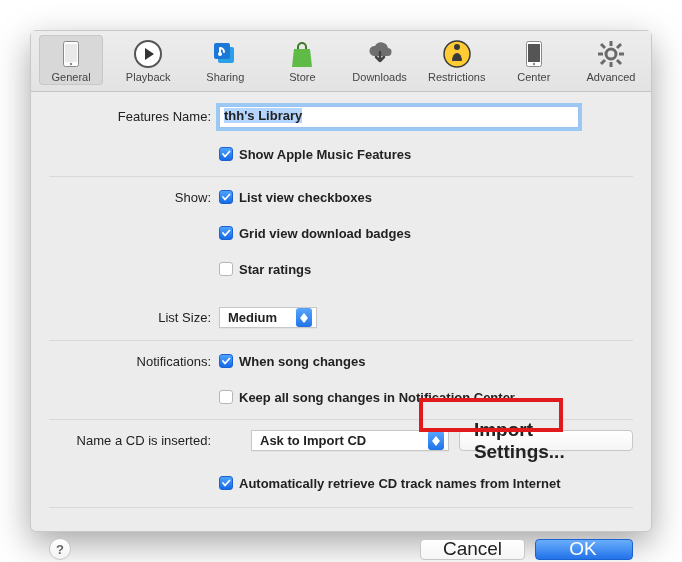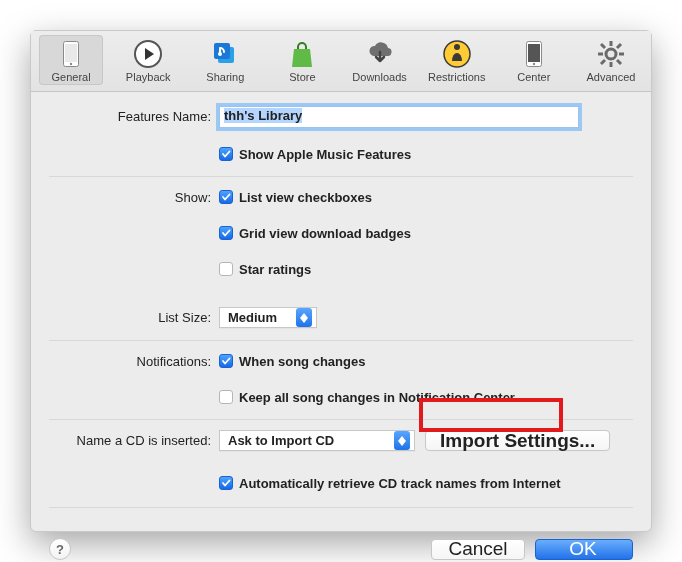--- a/index.html
+++ b/index.html
@@ -88,21 +88,21 @@
     box-shadow:0 1px 0 rgba(0,0,0,0.03);
     position:relative;
   }
   .popup .arrows {
     width:16px; height:19px; margin-left:auto;
     background:linear-gradient(#58a6ff,#1f73e8);
     border-radius:3px; display:flex; flex-direction:column;
     align-items:center; justify-content:center;
   }
   .popup-sm { width:98px; }
-  .popup-lg { width:196px; }
+  .popup-lg { width:212px;margin-left:32px; }
   .btn {
     height:21px; padding:0 14px;
     border:1px solid #c7c7c7; border-radius:4px;
     background:linear-gradient(#ffffff,#f5f5f5);
     font-size:19px; color:#222;
     display:inline-flex; align-items:center; justify-content:center;
     cursor:default;
   }
   .btn.primary {
     background:linear-gradient(#69aefc,#2272ea);
@@ -336,21 +336,21 @@
 
     <div class="sep" style="margin-top:10px;"></div>
 
   </div>
 
   <div class="footer">
     <div class="helpbtn">
         <span>?</span>
       </div>
     <div class="spacer"></div>
-    <div class="btn" style="width:94px;">
+    <div class="btn" style="width:105px;">
         <span>Cancel</span>
       </div>
     <div class="btn primary" style="width:98px;padding-left:12px;">
         <span>OK</span>
       </div>
   </div>
 
   <div class="hl-red" style="left:388px; top:367px; width:144px; height:34px;"></div>
 </div>
 

